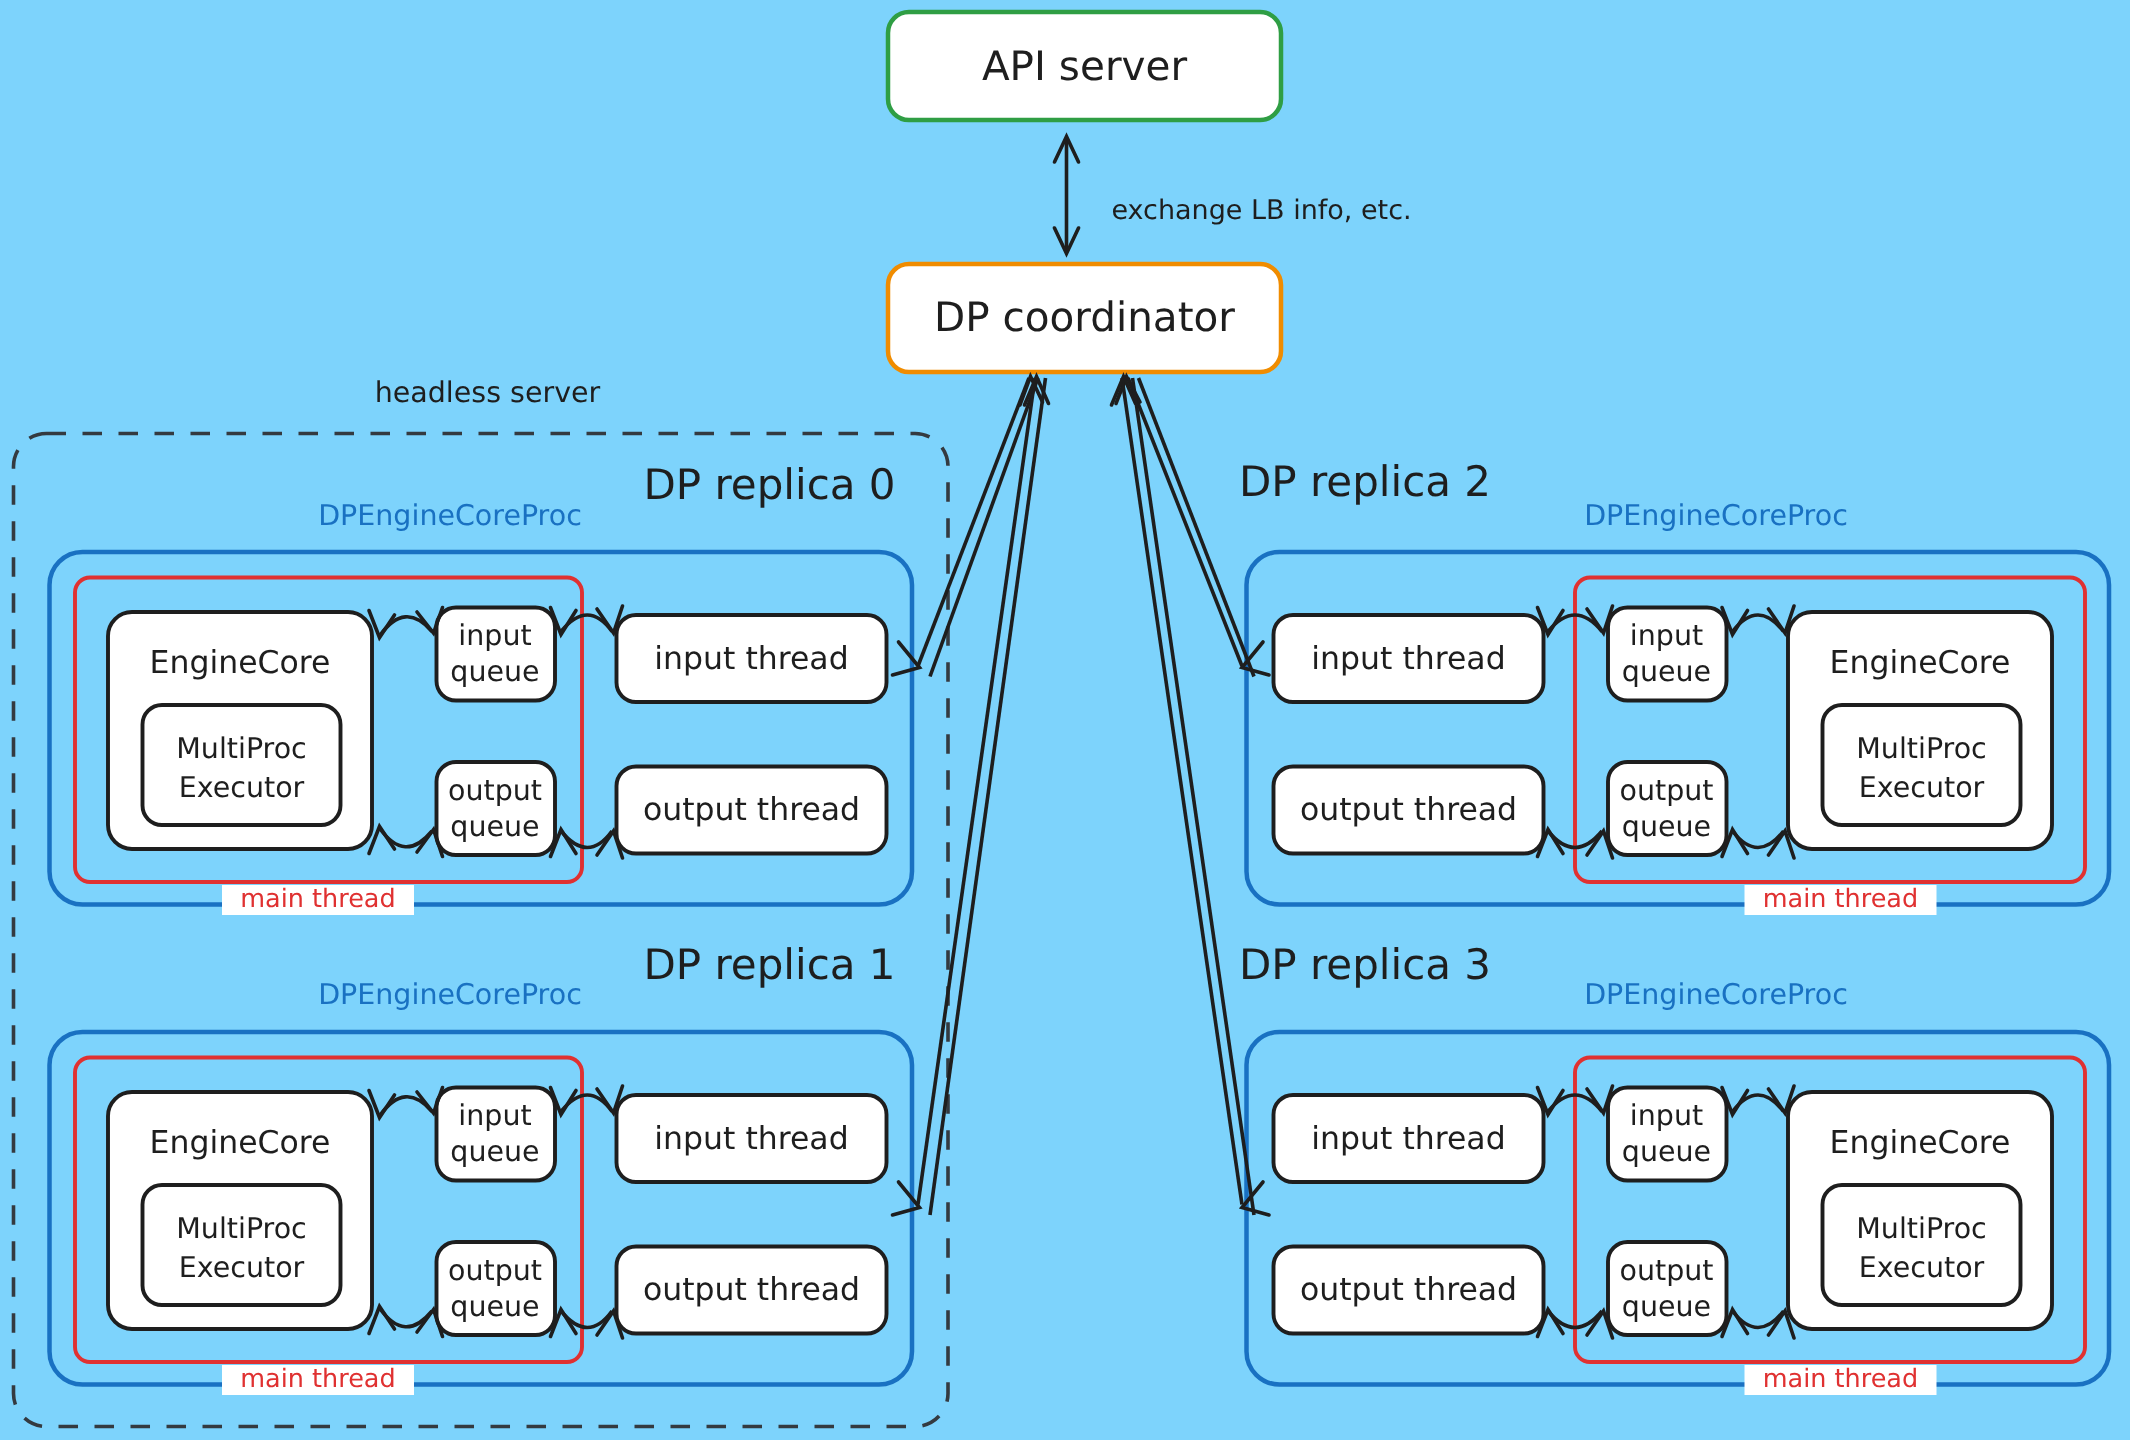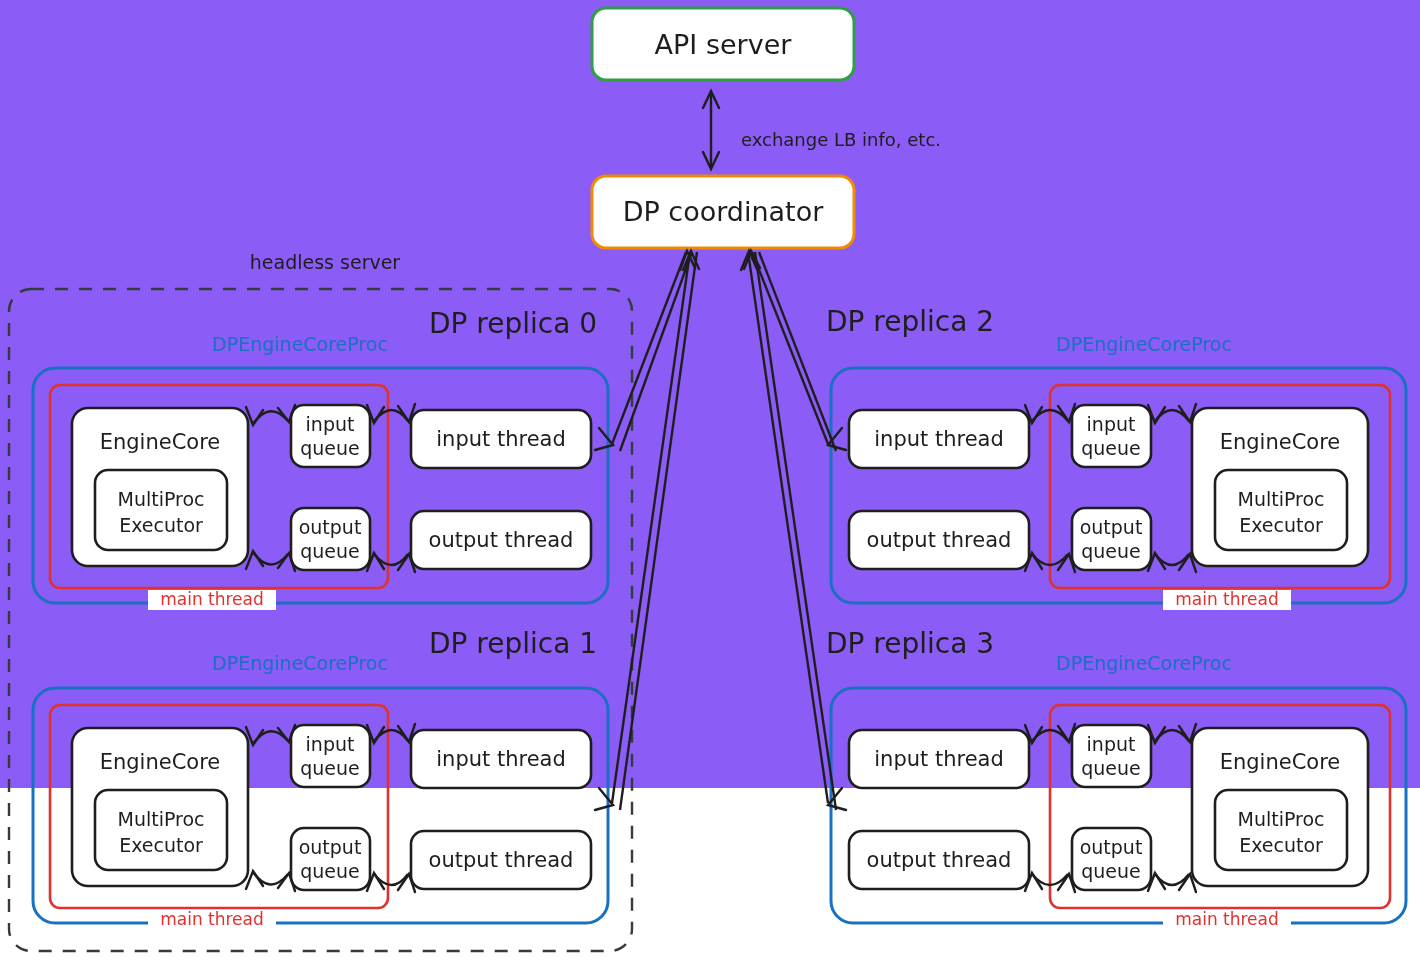--- a/index.html
+++ b/index.html
@@ -1,18 +1,18 @@
 <!DOCTYPE html>
 <html><head>
 <meta charset="utf-8">
 <style>
   html,body{margin:0;padding:0;background:#ffffff;}
   body{width:1420px;height:960px;overflow:hidden;
        font-family:"DejaVu Sans","Liberation Sans",sans-serif;}
-  #stage{position:relative;width:1420px;height:788px;background:#8b5cf6;}
+  #stage{position:relative;width:1420px;height:960px;background:#7dd3fc;}
   svg{position:absolute;top:0;left:0;width:1420px;height:960px;}
   .lbl{font-family:"DejaVu Sans","Liberation Sans",sans-serif;
        fill:#1e1e1e;dominant-baseline:middle;text-anchor:middle;}
   .t-title{font-size:27px;}
   .t-replica{font-size:28px;}
   .t-node{font-size:21px;}
   .t-small{font-size:19px;}
   .t-proc{font-size:19px;fill:#1971c2;}
   .t-main{font-size:17px;fill:#e03131;}
   .t-note{font-size:18px;}

